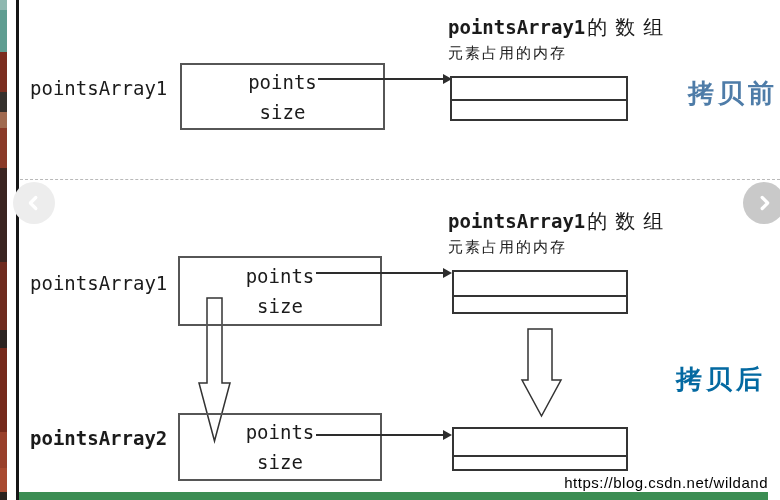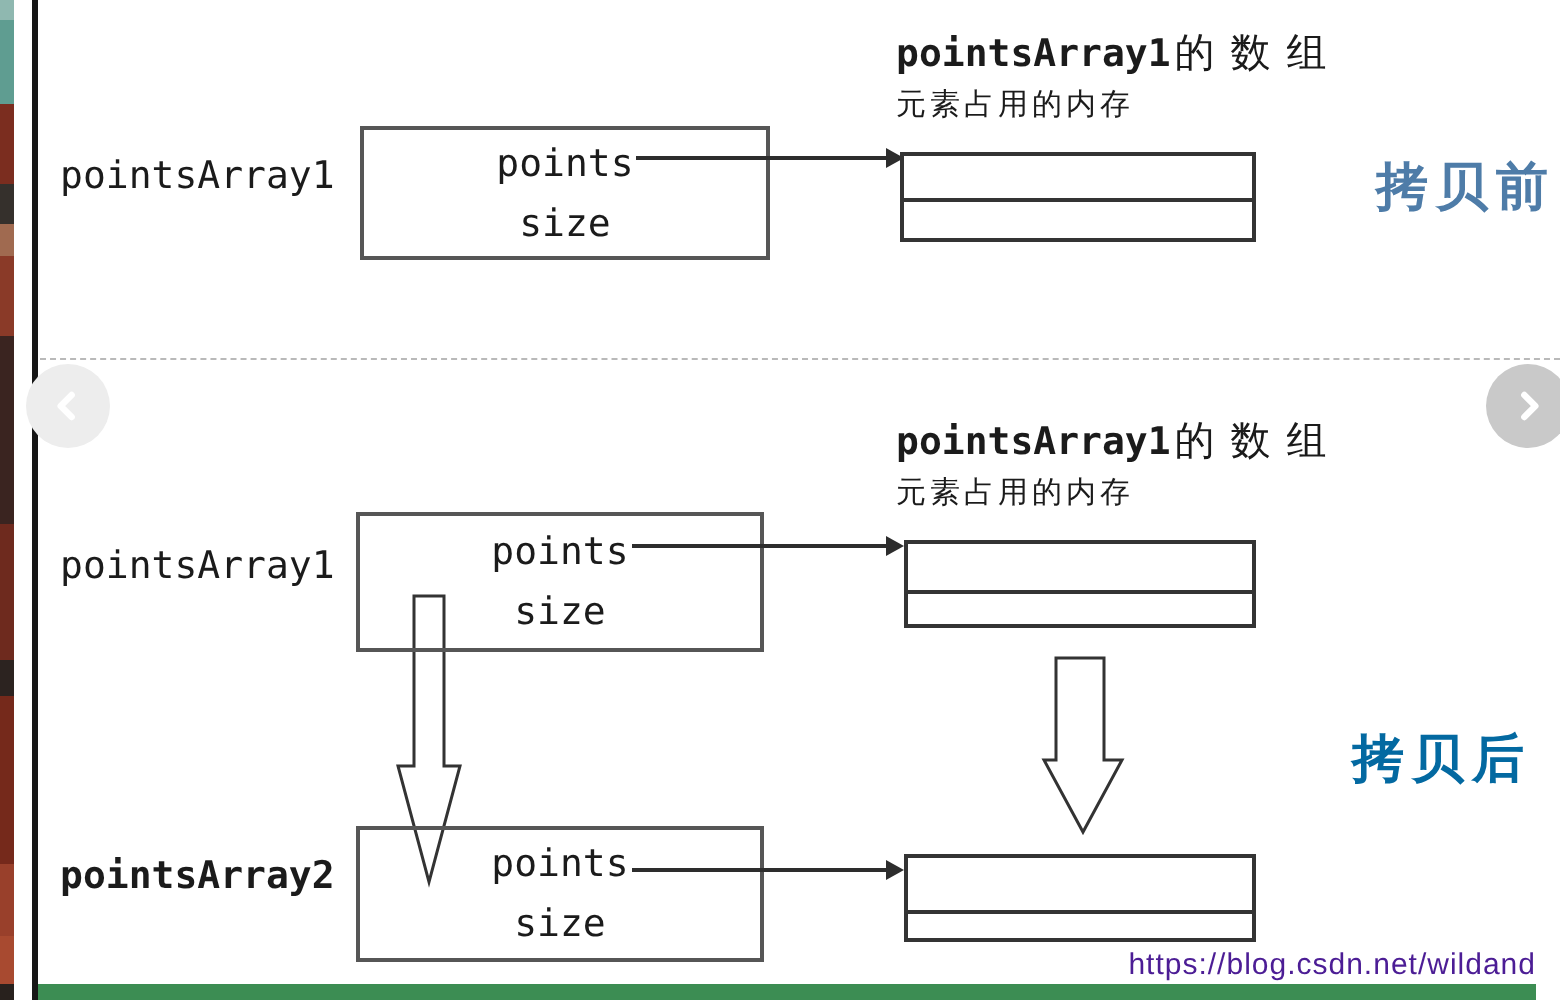--- a/index.html
+++ b/index.html
@@ -60,21 +60,21 @@
     position:absolute;width:42px;height:42px;border-radius:50%;border:none;padding:0;
     display:flex;align-items:center;justify-content:center;cursor:pointer;
   }
   .nav-prev{left:13px;top:182px;background:#ededed;}
   .nav-next{left:743px;top:182px;background:#c9c9c9;}
   .nav-btn svg{display:block;}
 
   .watermark{
     position:absolute;right:12px;top:474px;
     font-family:"Liberation Sans","DejaVu Sans",sans-serif;
-    font-size:15px;color:#4c1d95;letter-spacing:0.5px;white-space:nowrap;
+    font-size:15px;color:#000000;letter-spacing:0.5px;white-space:nowrap;
   }
   .bottom-bar{position:absolute;left:19px;top:492px;width:749px;height:8px;}
 </style>
 </head>
 <body>
 
 <div class="stage">
 
   <div class="left-strip">
       <div style="height: 10px; background: rgb(143, 184, 176);"></div>

